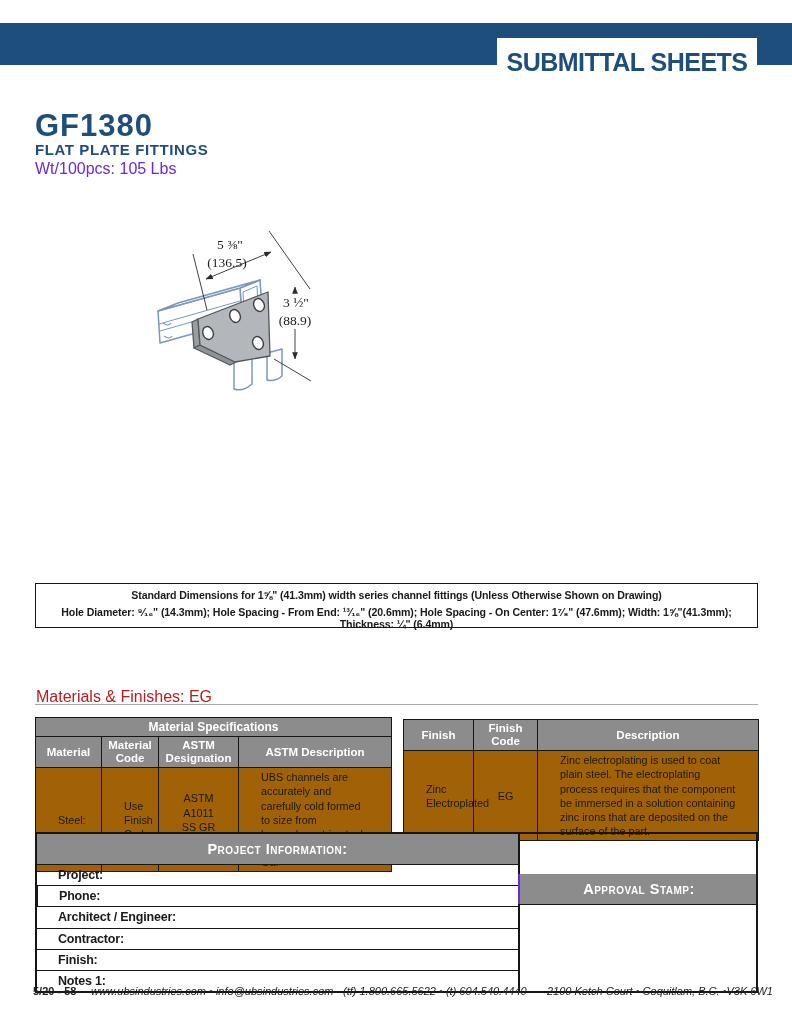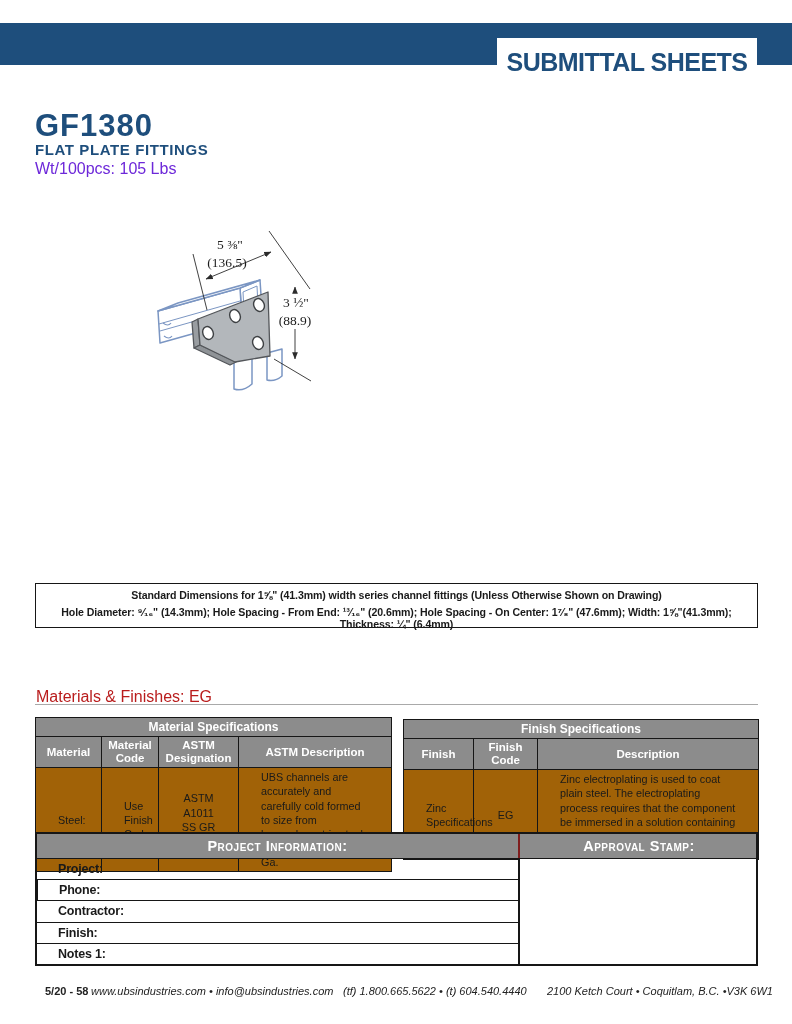--- a/index.html
+++ b/index.html
@@ -44,34 +44,34 @@
   table.spec .cols th{background:#8c8c8c;color:#fff;font-size:11.5px;font-weight:bold;
                       line-height:1.15;padding:2px;white-space:pre-line;}
   table.spec td{font-size:10.8px;padding:2px 22px;vertical-align:middle;line-height:1.3;}
   .pre{white-space:pre-line;}
   .ctr{text-align:center;}
   
   .proj-wrap{position:absolute;left:35px;top:832px;width:723px;display:flex;}
   .proj-left{width:483px;border:2px solid #161616;border-right:none;box-sizing:border-box;}
   .proj-right{width:240px;border:2px solid #161616;box-sizing:border-box;display:flex;
               flex-direction:column;}
-  .proj-head{height:24px;background:#8c8c8c;display:flex;align-items:center;justify-content:center;}
+  .proj-head{height:30px;background:#8c8c8c;display:flex;align-items:center;justify-content:center;}
   .proj-head .sc{font-variant:small-caps;font-weight:bold;color:#fff;font-size:14.5px;
                  letter-spacing:0.5px;}
-  .proj-right .proj-head{border-left:2px solid #7f1d1d;box-sizing:border-box;margin-left:-2px;
-                 padding-left:2px;}
+  .proj-right .proj-head{border-left:2px solid #6d28d9;box-sizing:border-box;margin-left:-2px;
+                 padding-left:2px;margin-top:40px;}
   .prow{height:20.2px;border-top:1.5px solid #161616;display:flex;align-items:center;}
   .prow .lbl{font-size:12.5px;font-weight:bold;padding-left:21px;letter-spacing:-0.2px;}
   .prow .cell2{width:303px;height:100%;border-left:1.5px solid #161616;display:flex;
                align-items:center;}
   .prow .c1{width:180px;height:100%;display:flex;align-items:center;}
   .stamp-area{flex:1;background:#fff;border-top:1.5px solid #161616;}
   
   .footer span{position:absolute;top:985px;font-size:11px;color:#222;}
-  .f-ref{left:33px;font-weight:bold;margin-left:12px;}
+  .f-ref{left:33px;font-weight:bold;}
   .f-web{left:91px;font-style:italic;}
   .f-ph{left:343px;font-style:italic;text-align:center;}
   .f-addr{left:547px;font-style:italic;}
 </style>
 </head>
 <body>
 
 <div class="page">
 
   <div class="topbar"></div>
@@ -177,49 +177,49 @@
   </tbody>
     </table>
 
   <table class="spec" style="left:403px;top:719px;width:355px;">
     <colgroup>
         <col style="width:70px">
         <col style="width:64px">
         <col style="width:221px">
       </colgroup>
     <tbody>
-        <tr class="title">
-          <th colspan="3">Finish Specifications</th>
-        </tr>
     <tr class="cols">
       <th>Finish</th>
       <th>Finish Code</th>
       <th>Description</th>
     </tr>
     <tr style="height:56px;">
       <td class="pre">Zinc
-Specifications</td>
+Electroplated</td>
       <td class="ctr">EG</td>
       <td>Zinc electroplating is used to coat plain steel. The electroplating process requires that the component be immersed in a solution containing zinc irons that are deposited on the surface of the part.</td>
     </tr>
   </tbody>
     </table>
 
   <div class="proj-wrap">
     <div class="proj-left">
       <div class="proj-head">
         <span class="sc">Project Information:</span>
       </div>
       <div class="prow">
         <span class="lbl">Project:</span>
       </div>
       <div class="prow">
         <span class="cell2">
             <span class="lbl">Phone:</span>
           </span>
+      </div>
+      <div class="prow">
+        <span class="lbl">Architect / Engineer:</span>
       </div>
       <div class="prow">
         <span class="lbl">Contractor:</span>
       </div>
       <div class="prow">
         <span class="lbl">Finish:</span>
       </div>
       <div class="prow">
         <span class="lbl">Notes 1:</span>
       </div>

